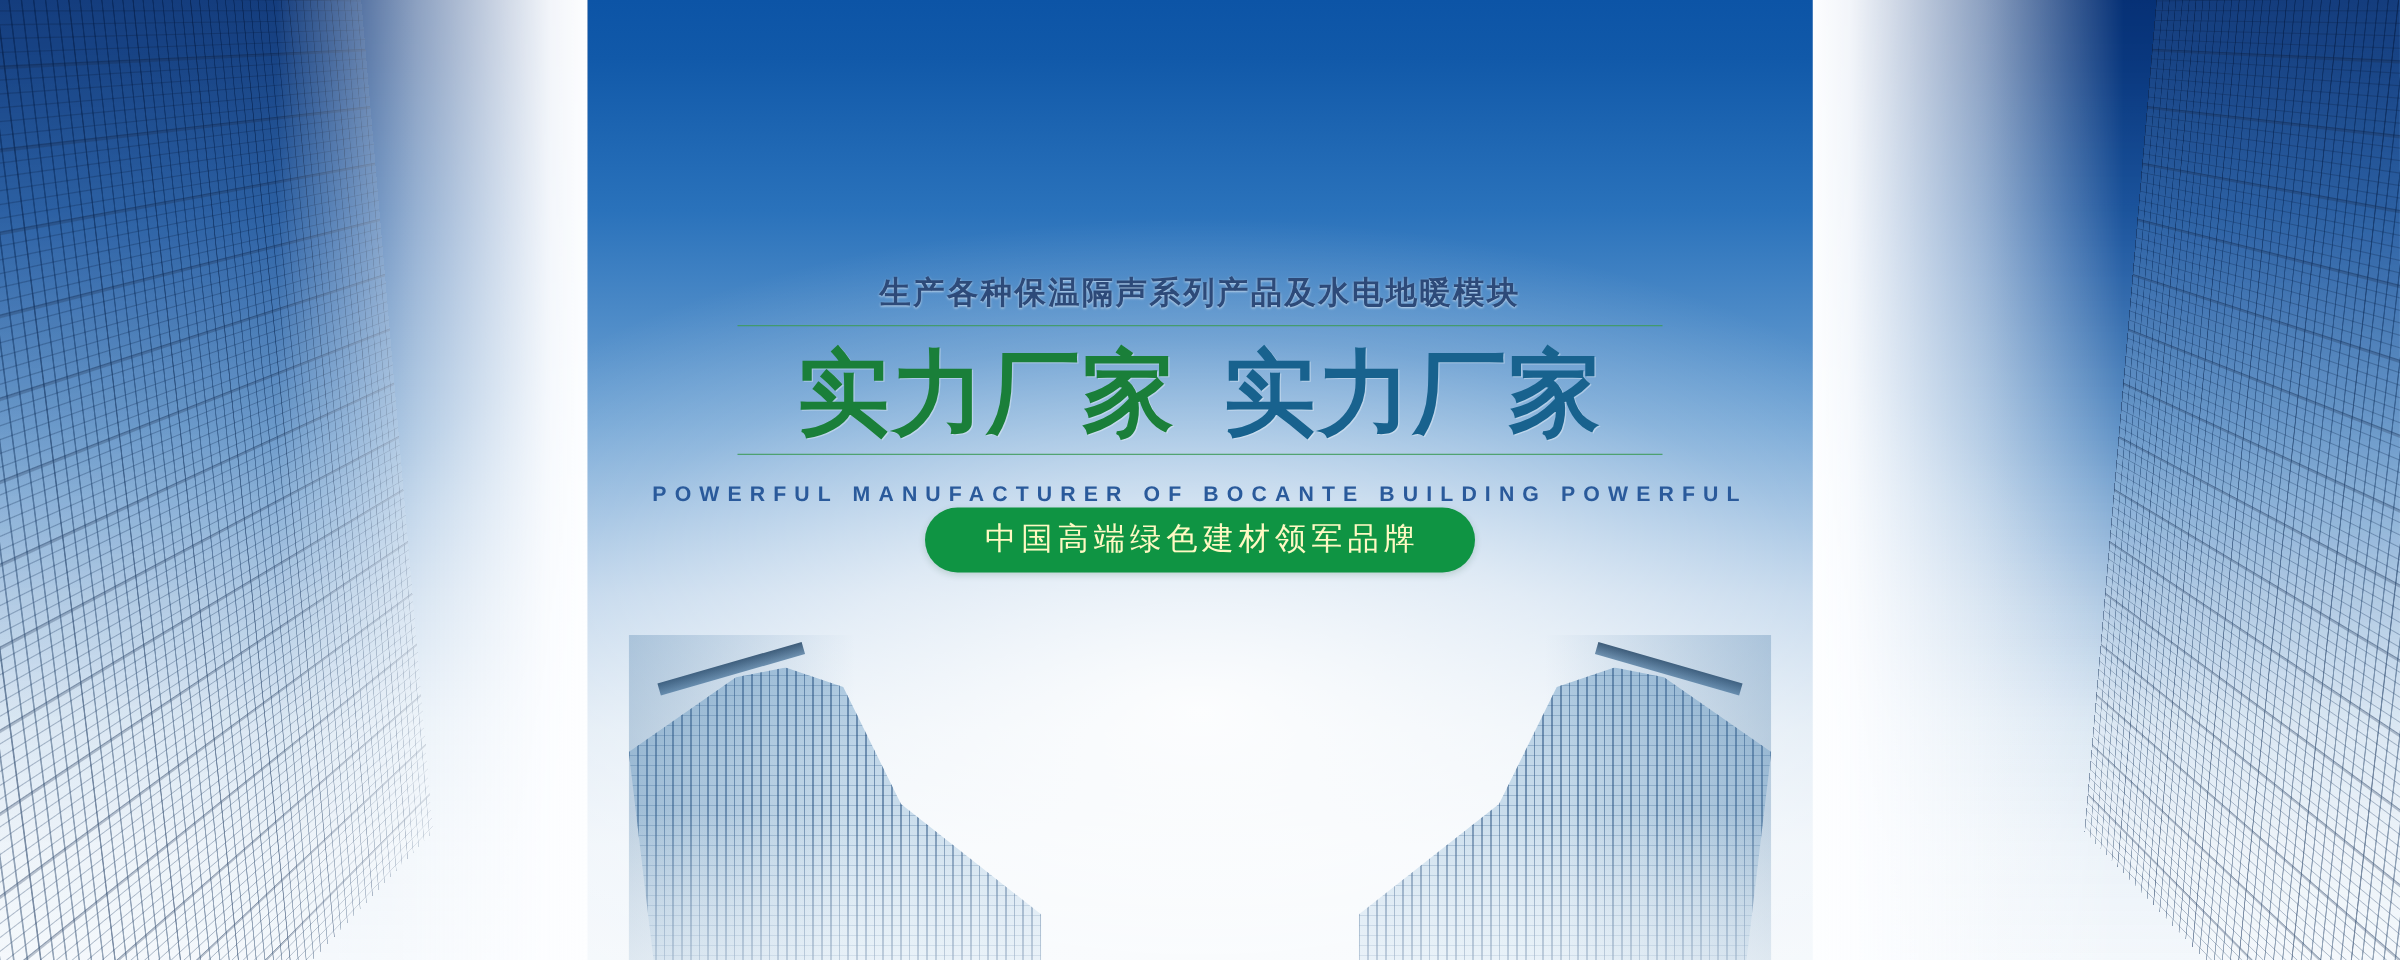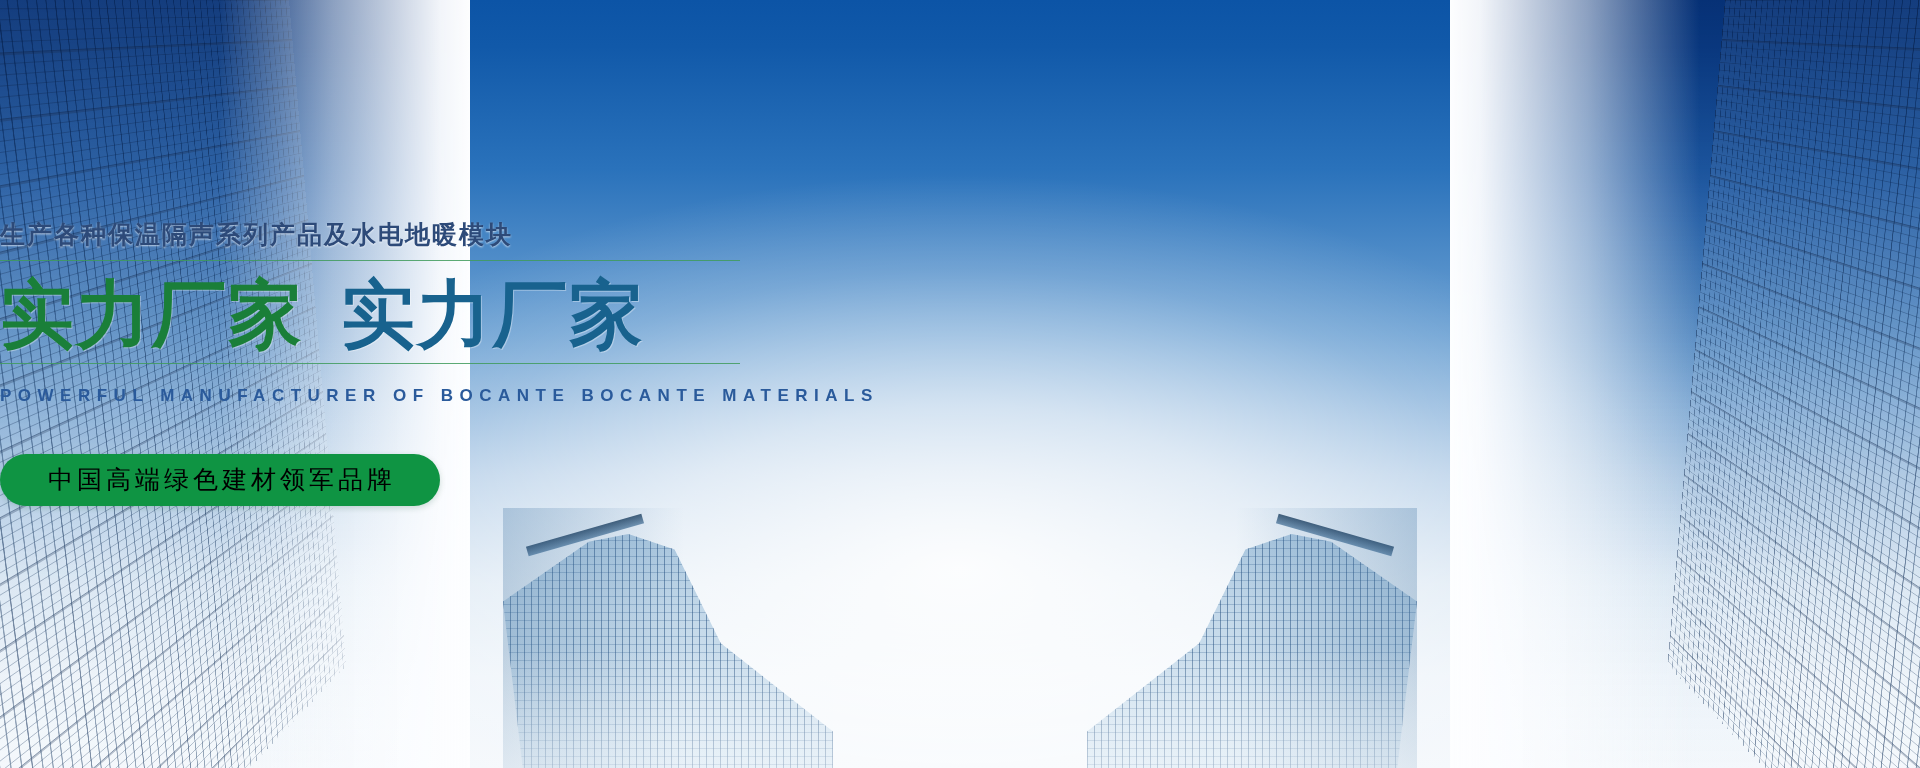--- a/index.html
+++ b/index.html
@@ -220,21 +220,21 @@
   }
 
   
   .content {
     position: absolute;
     left: 0; right: 0;
     top: 0;
     height: 768px;
     display: flex;
     flex-direction: column;
-    align-items: flex-start;
+    align-items: center;
     justify-content: flex-start;
     padding-top: 222px;
     box-sizing: border-box;
     z-index: 5;
   }
 
   .tagline {
     font-size: 25px;
     font-weight: 700;
     letter-spacing: 2px;
@@ -276,24 +276,23 @@
   .subtitle {
     margin: 22px 0 0 0;
     font-size: 17px;
     font-weight: 700;
     letter-spacing: 6.5px;
     color: #2a5a9b;
     white-space: nowrap;
   }
 
   .badge {
-    margin-top: 48px;
     display: inline-block;
     background: #0f9443;
-    color: #000000;
+    color: #fef9c3;
     font-size: 25px;
     font-weight: 500;
     letter-spacing: 4px;
     padding: 13px 44px 14px 48px;
     border-radius: 40px;
     line-height: 1;
     white-space: nowrap;
     box-shadow: 0 2px 6px rgba(12,80,40,0.18);
   }
 </style>
@@ -332,18 +331,18 @@
     <div class="tagline">生产各种保温隔声系列产品及水电地暖模块</div>
 
     <div class="rule top"></div>
 
     <h1 class="headline">
       <span class="seg-green">实力厂家</span><span class="seg-blue">实力厂家</span>
     </h1>
 
     <div class="rule bottom"></div>
 
-    <div class="subtitle">POWERFUL MANUFACTURER OF BOCANTE BOCANTE MATERIALS</div>
+    <div class="subtitle">POWERFUL MANUFACTURER OF BOCANTE BUILDING POWERFUL</div>
 
     <div class="badge">中国高端绿色建材领军品牌</div>
 
   </div>
 </div>
 
 </body></html>

